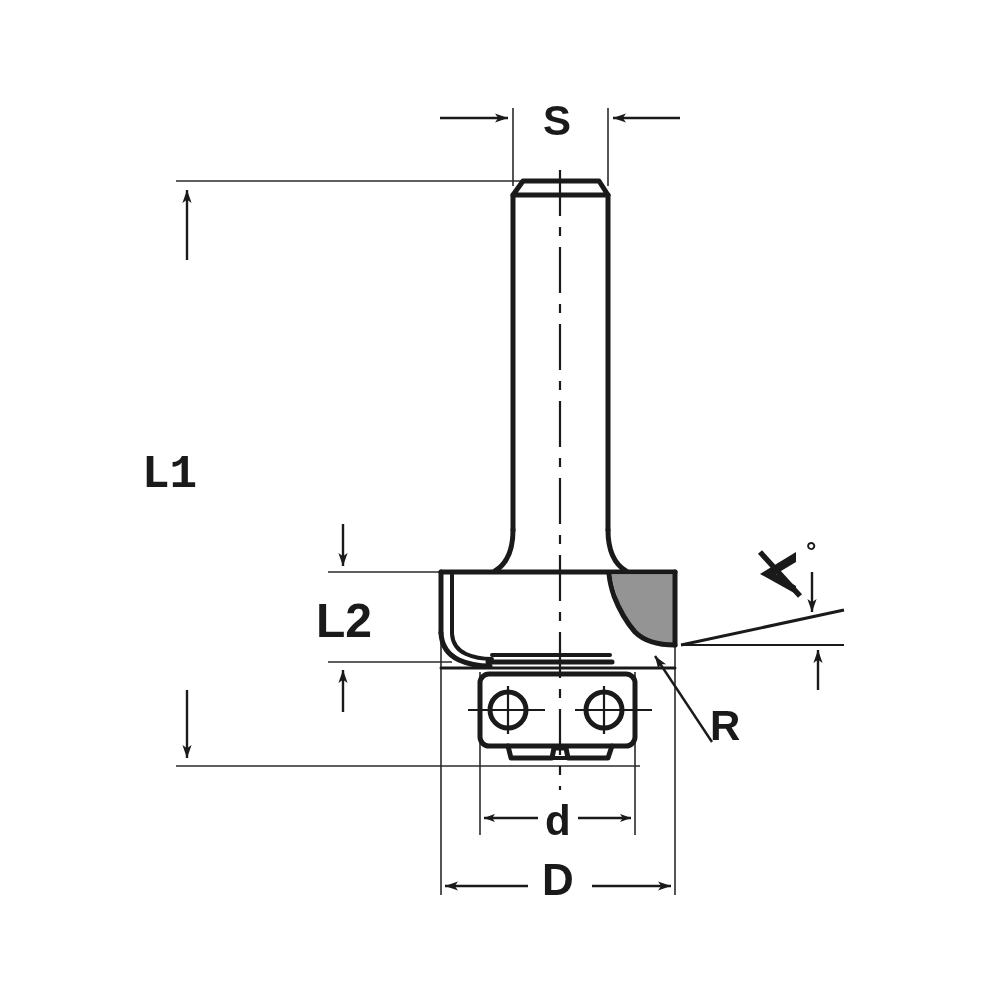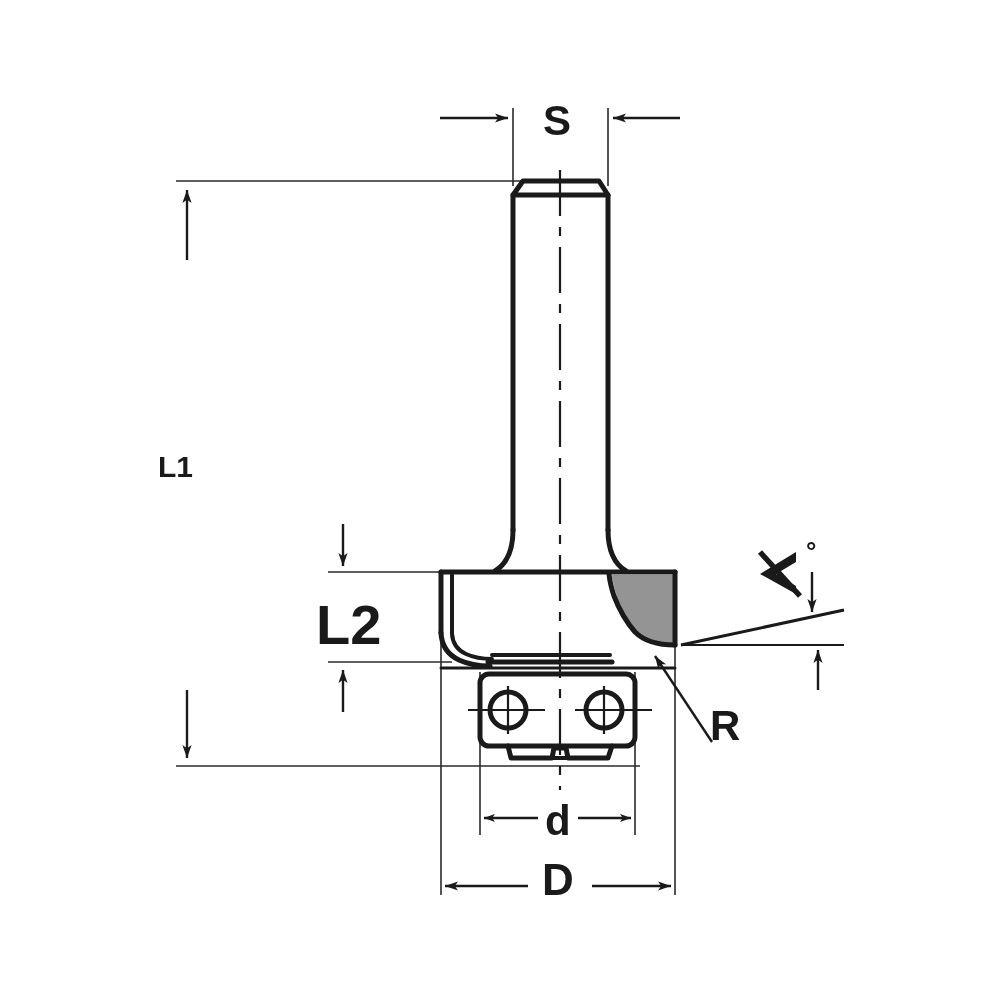--- a/index.html
+++ b/index.html
@@ -25,22 +25,22 @@
   }
   .dim-label {
     position: absolute;
     font-family: "Liberation Sans", sans-serif;
     font-weight: bold;
     color: #1a1a1a;
     line-height: 1;
     white-space: nowrap;
     user-select: none;
   }
-  .lbl-L1 { left: 158px;  top: 452px;  font-size: 30px; }
-  .lbl-L2 { left: 316px;  top: 597px;  font-size: 56px; }
+  .lbl-L1 { left: 142px;  top: 452px;  font-size: 46px; font-family: Liberation Mono, monospace; }
+  .lbl-L2 { left: 316px;  top: 597px;  font-size: 48px; }
   .lbl-S  { left: 543px;  top: 100px;  font-size: 42px; }
   .lbl-d  { left: 545px;  top: 800px;  font-size: 42px; }
   .lbl-D  { left: 542px;  top: 858px;  font-size: 44px; }
   .lbl-R  { left: 710px;  top: 705px;  font-size: 42px; }
   .lbl-deg{ left: 806px;  top: 538px;  font-size: 26px; }
 </style>
 </head>
 <body>
 
 <div id="stage">

